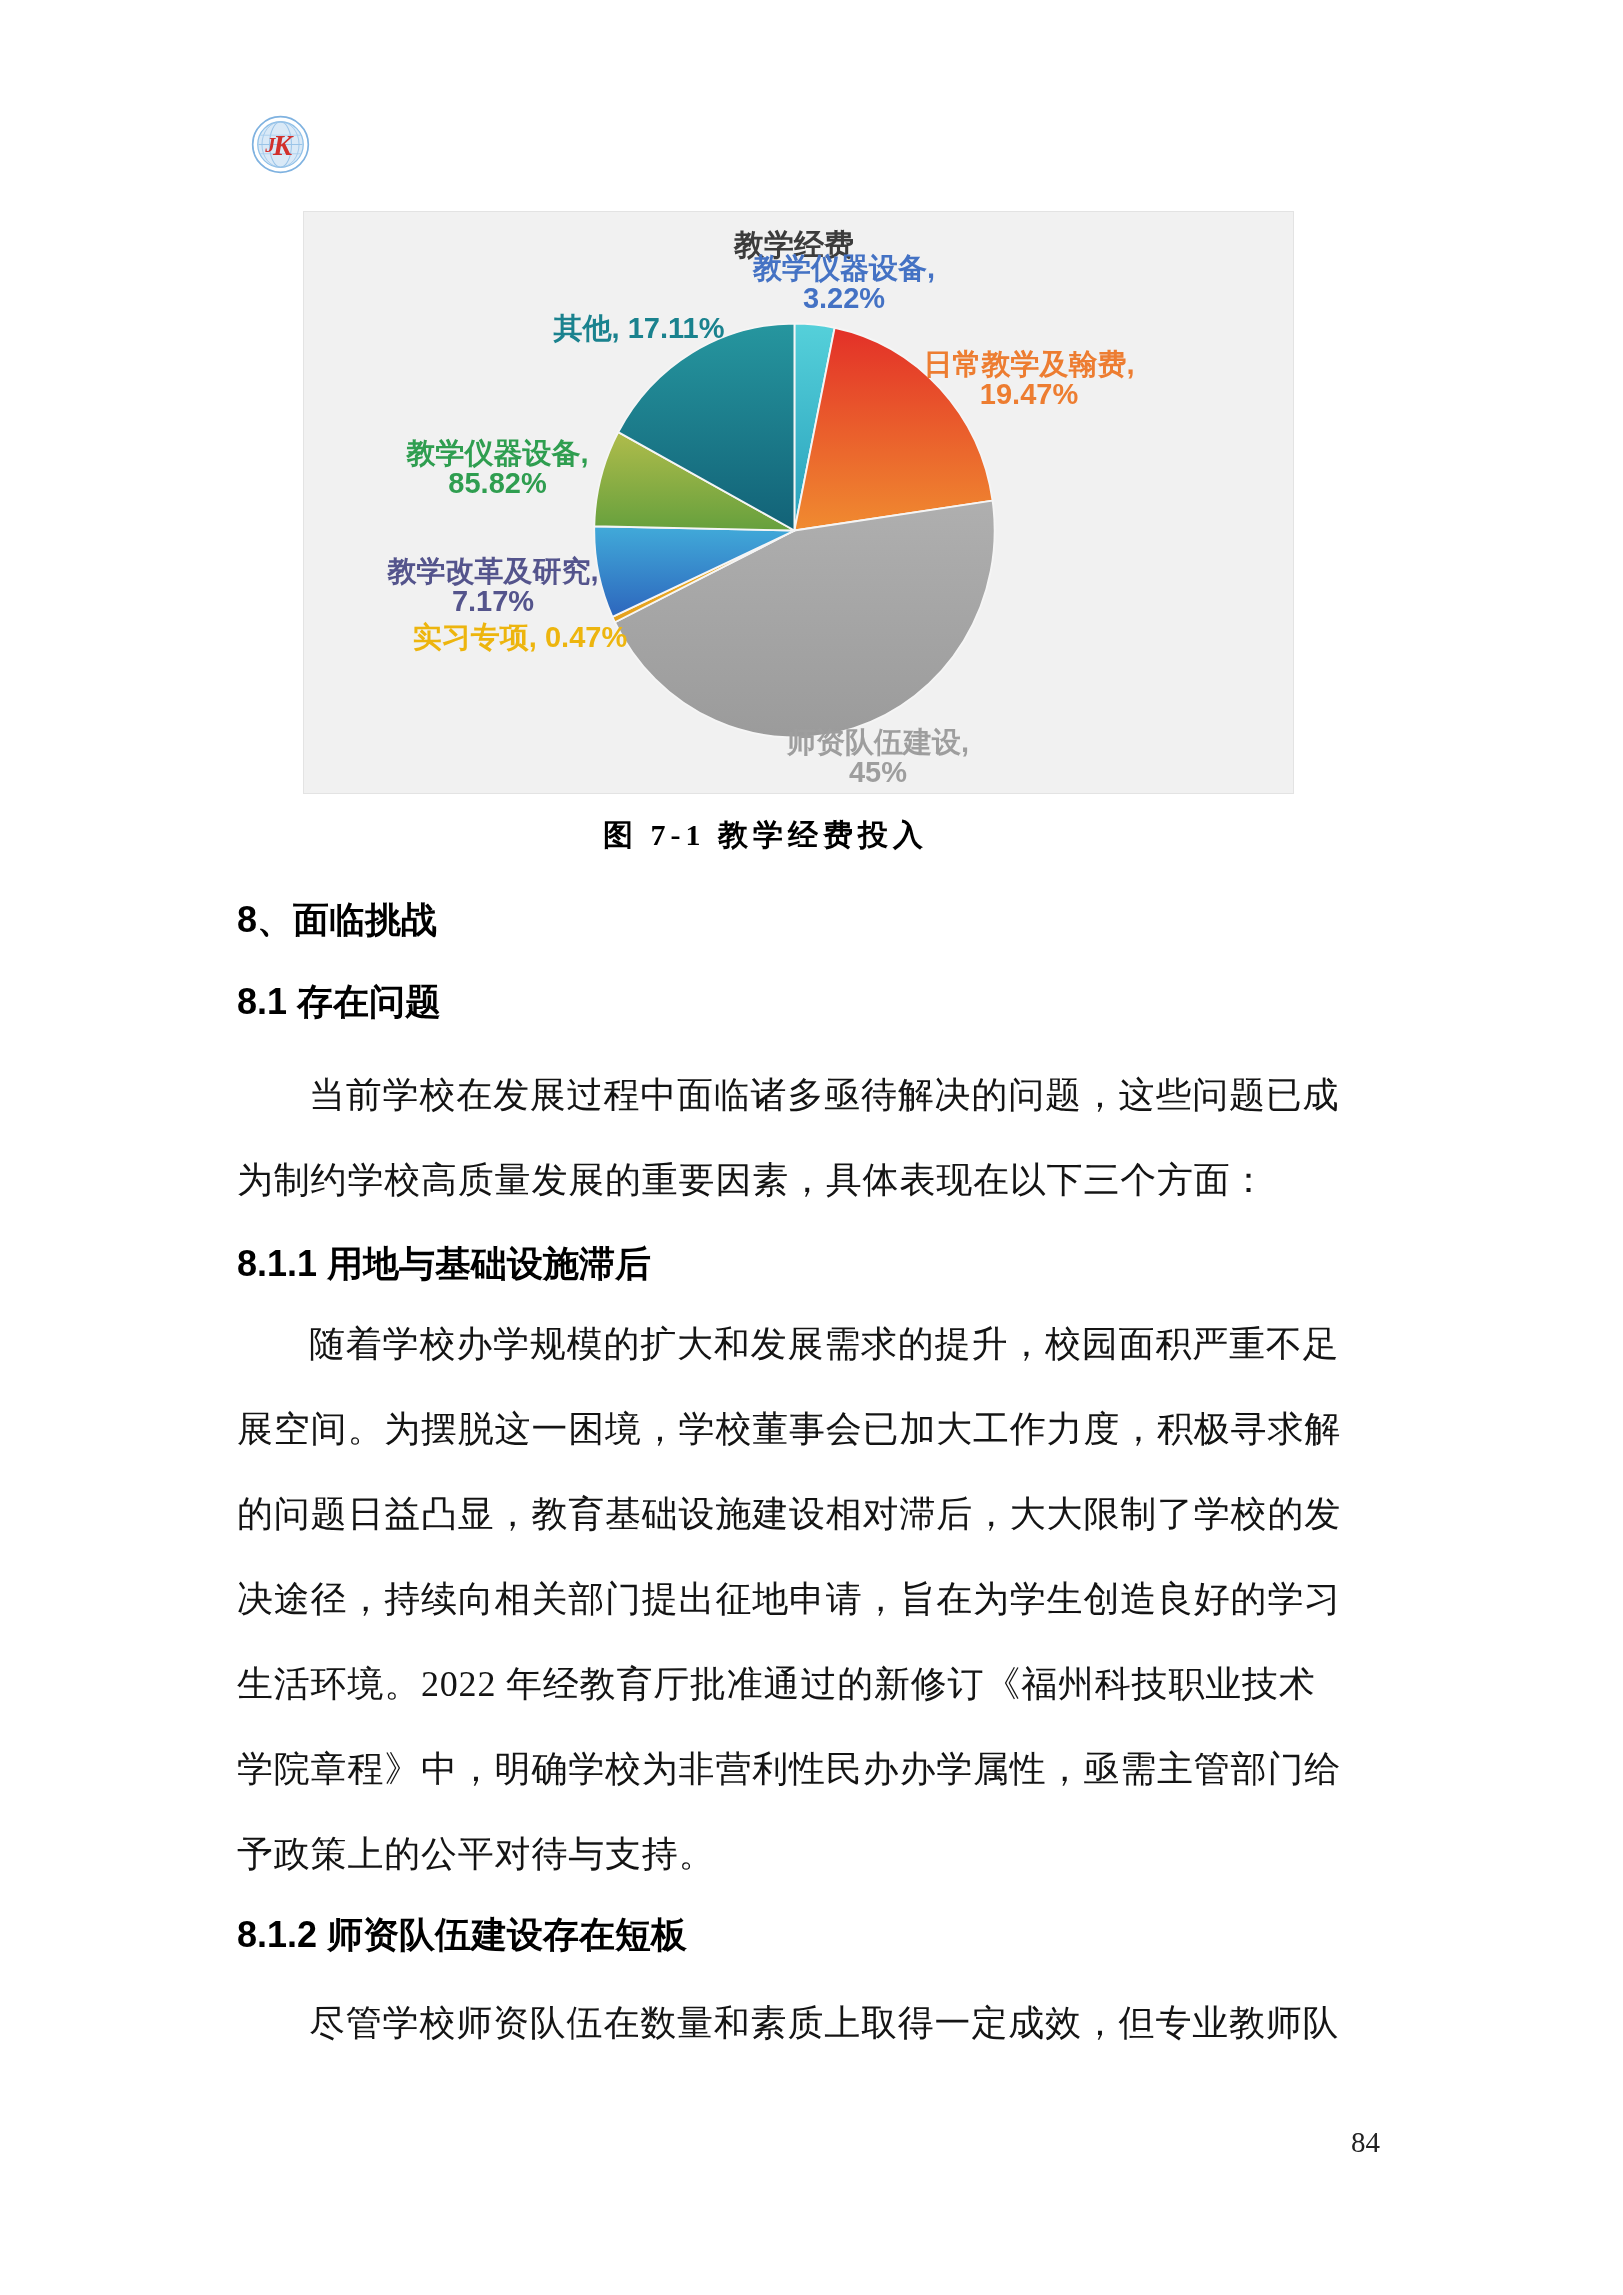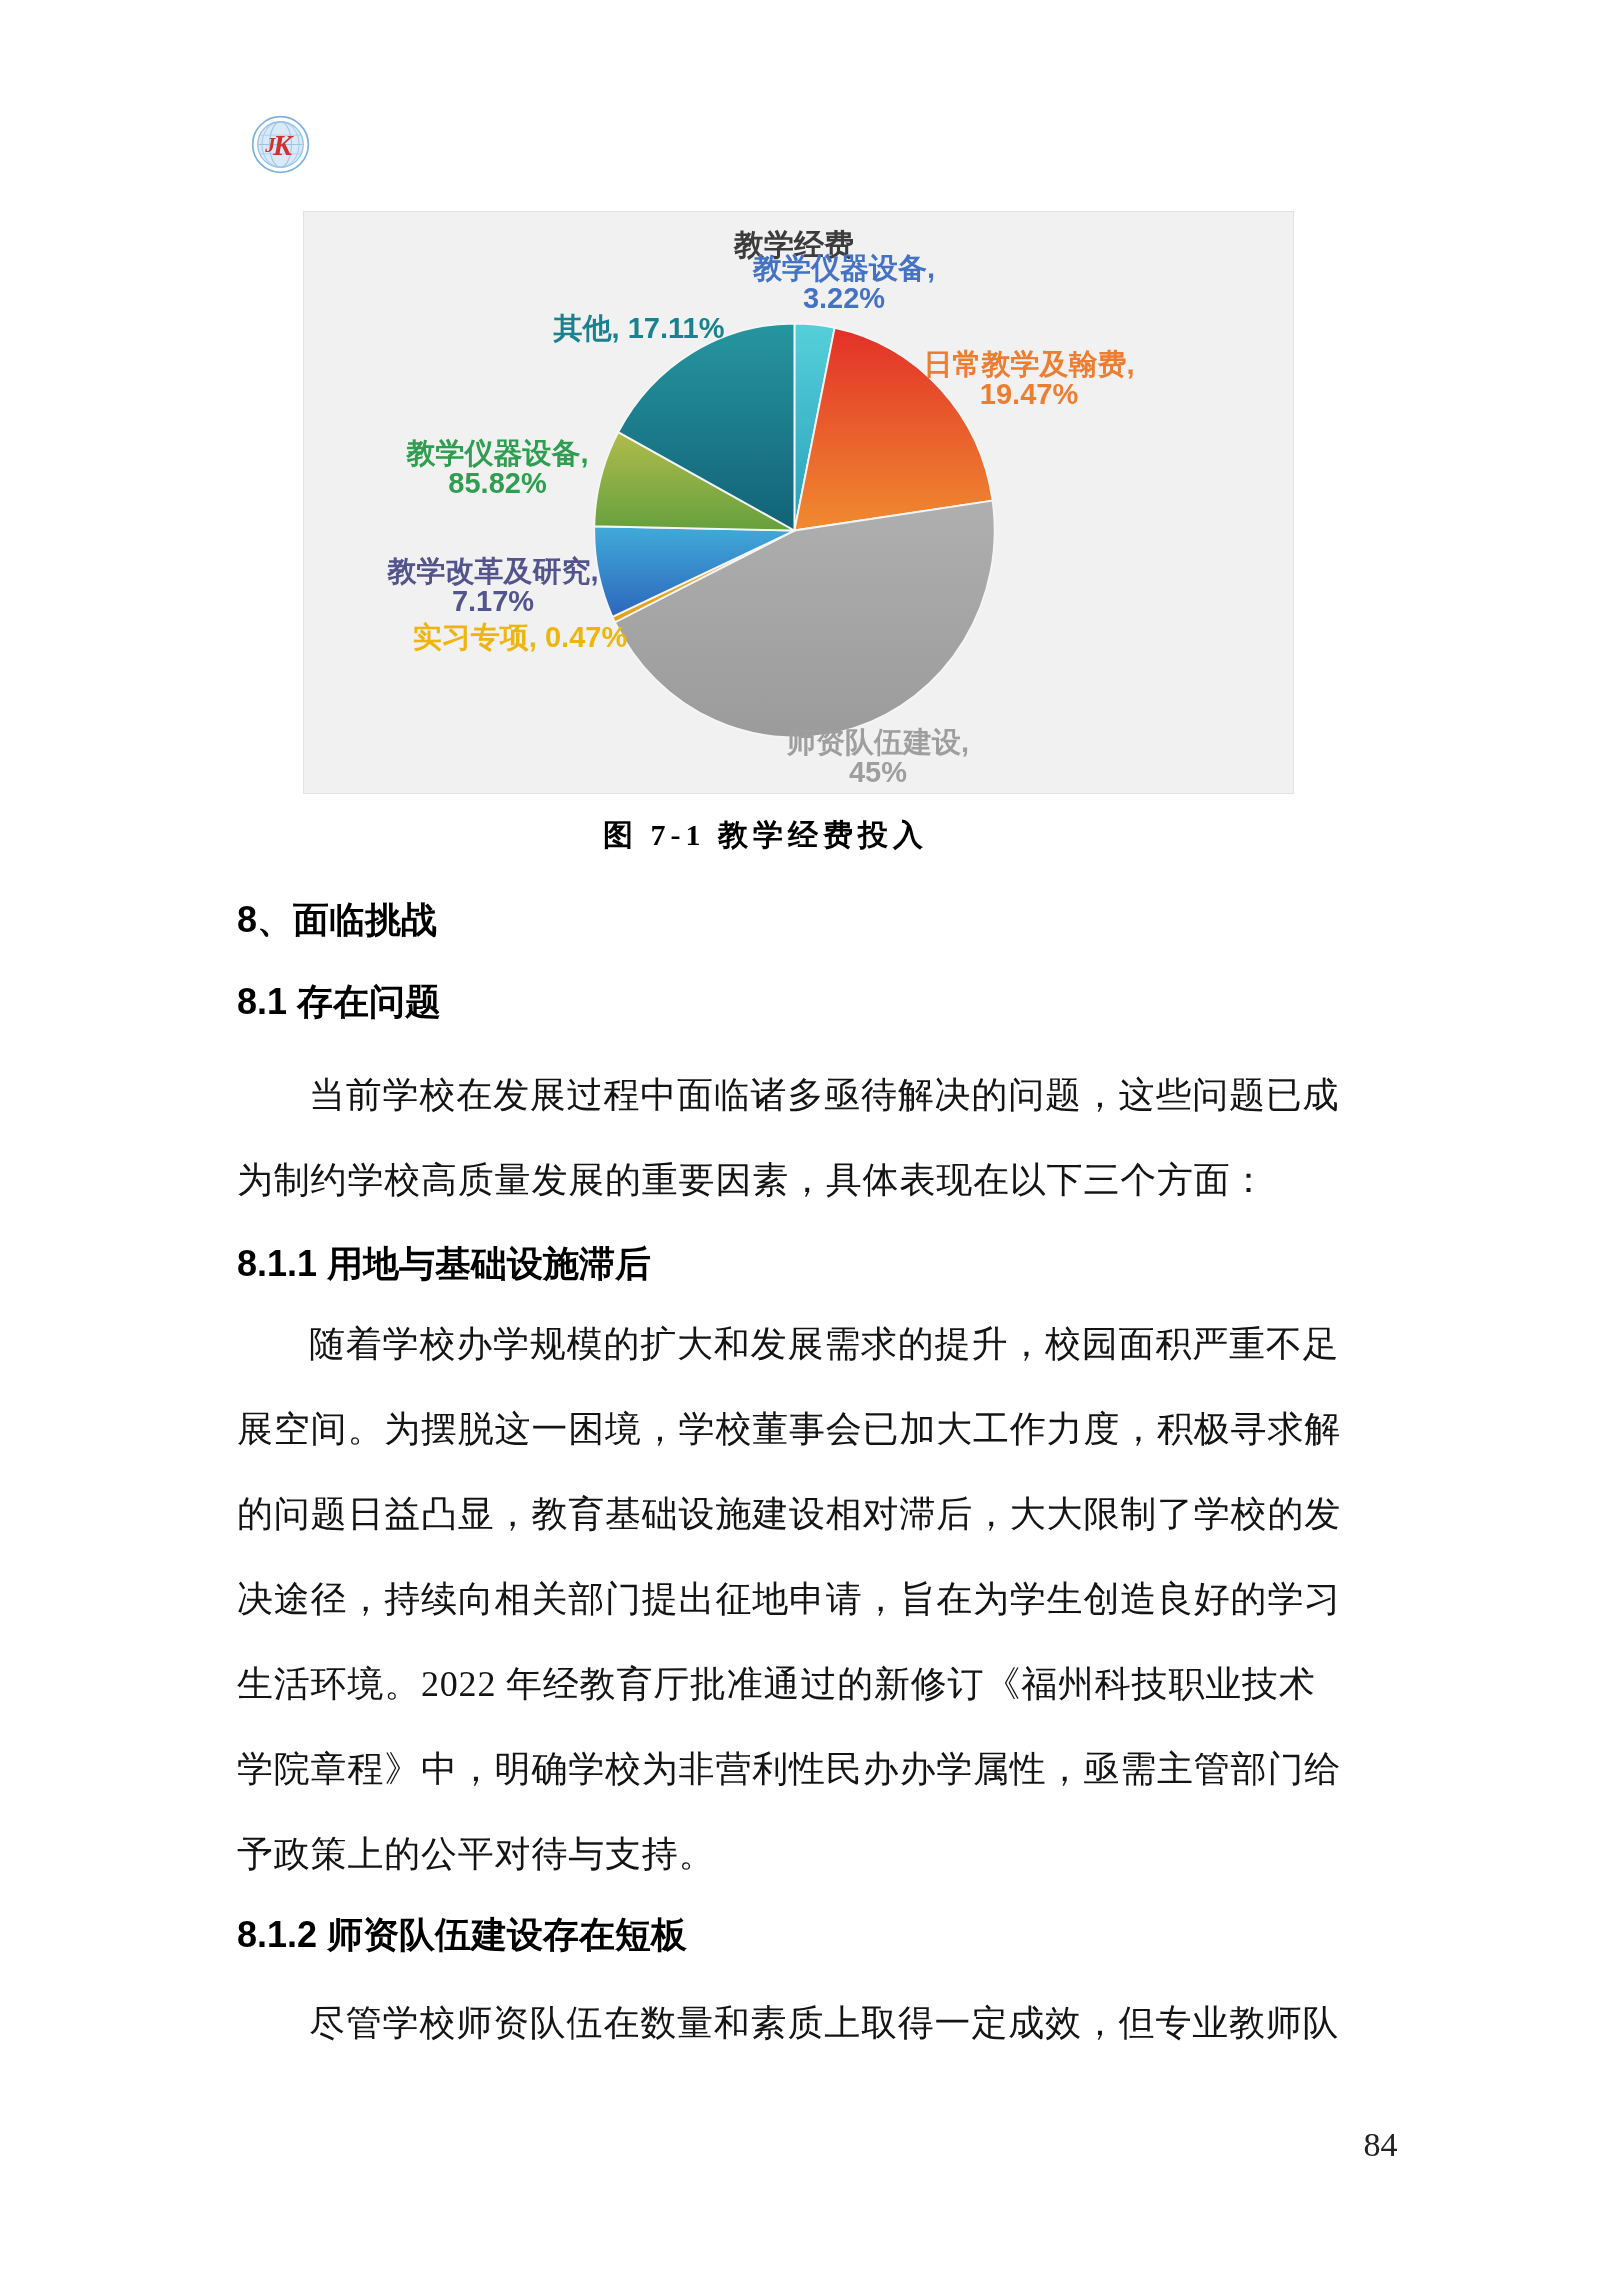--- a/index.html
+++ b/index.html
@@ -40,22 +40,22 @@
   .heading{font-family:"Liberation Sans","DejaVu Sans",sans-serif;font-weight:bold;
            font-size:36px;color:#000;}
   .bodytext{font-size:36px;color:#141414;letter-spacing:0.8px;}
   #h-8{top:877px;}
   #h-81{top:959px;}
   #p-1{top:1053px;}
   #h-811{top:1221px;}
   #p-2{top:1302px;}
   #h-812{top:1892px;}
   #p-3{top:1981px;}
-  #page-num{position:absolute;left:1351px;top:2126px;width:59px;font-size:34px;
-            color:#222;font-family:"Liberation Serif","DejaVu Serif",serif;text-align:center;}
+  #page-num{position:absolute;left:1351px;top:2126px;width:59px;font-size:29px;
+            color:#222;font-family:"Liberation Serif","DejaVu Serif",serif;}
 </style>
 </head>
 <body>
 
 <div id="page">
 
   <svg id="hdr-logo" viewBox="0 0 70 70">
     <circle cx="35" cy="35" r="33" fill="#ffffff" stroke="#7FB2E0" stroke-width="2"></circle>
     <circle cx="35" cy="35" r="27" fill="#D9E9F7" stroke="#8FC0E8" stroke-width="1.5"></circle>
     <ellipse cx="35" cy="35" rx="13" ry="27" fill="none" stroke="#9AC4E8" stroke-width="1.2"></ellipse>

